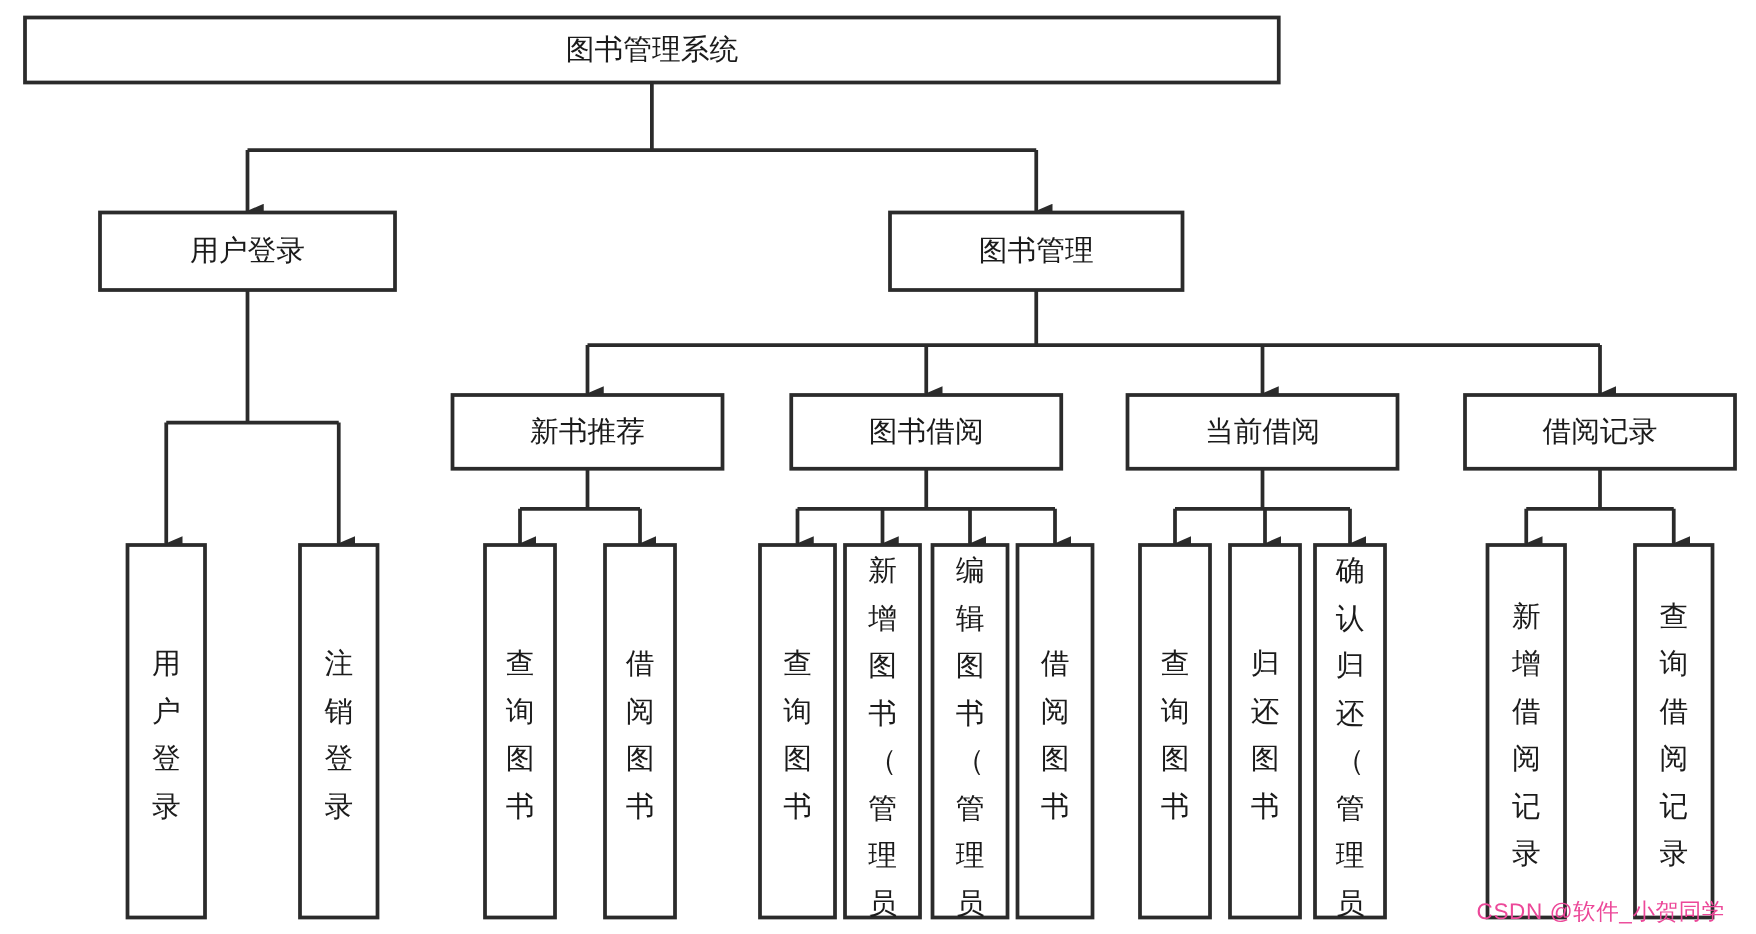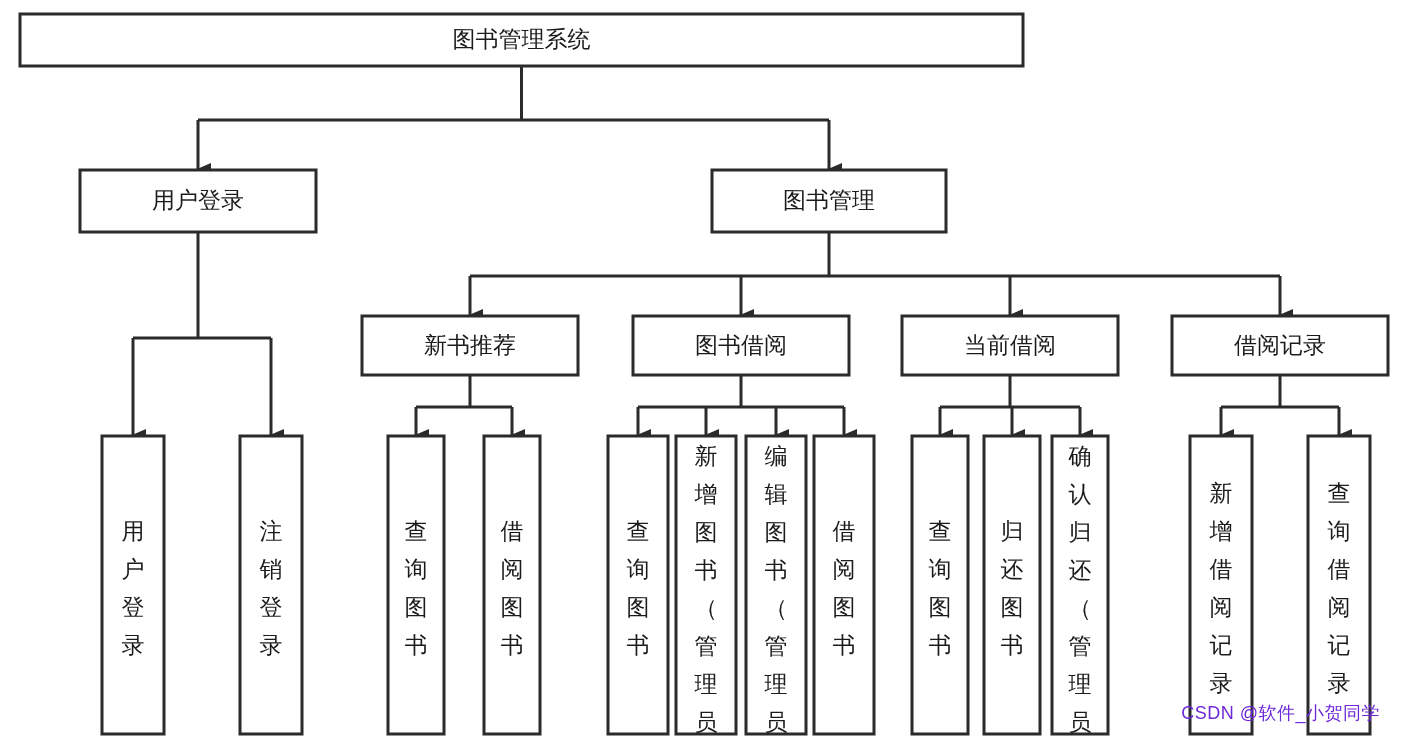--- a/index.html
+++ b/index.html
@@ -45,24 +45,24 @@
   }
   .node-label-v {
     font-family: "Liberation Sans", "DejaVu Sans", sans-serif;
     font-size: 23px;
     fill: #1b1b1b;
     text-anchor: middle;
   }
   .watermark {
     position: absolute;
     right: 12px;
-    bottom: 22px;
+    bottom: 6px;
     font-family: "Liberation Sans", "DejaVu Sans", sans-serif;
     font-size: 18px;
-    color: #6d28d9;
+    color: #ec4899;
     white-space: nowrap;
     letter-spacing: 0.5px;
     user-select: none;
   }
 </style>
 </head>
 <body>
 
 <div id="stage">
   <svg id="diagram" viewBox="0 0 1405 747">

